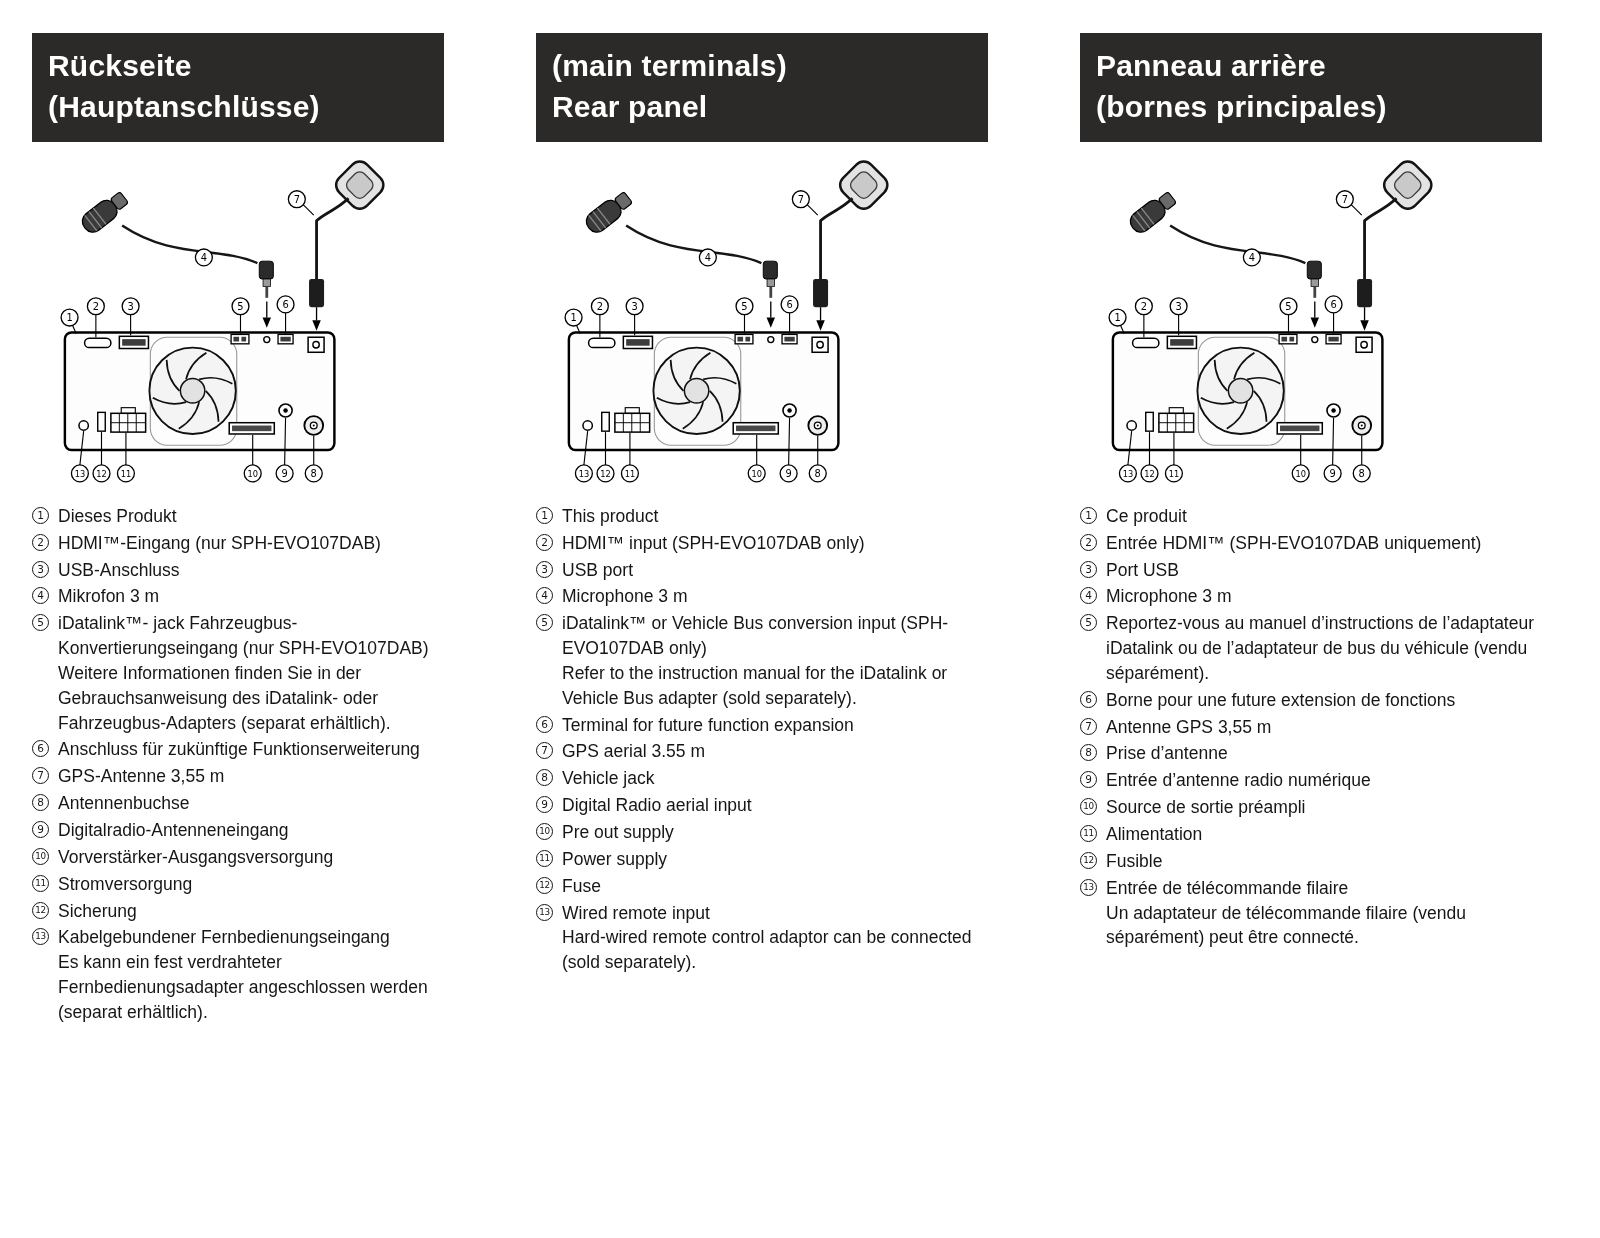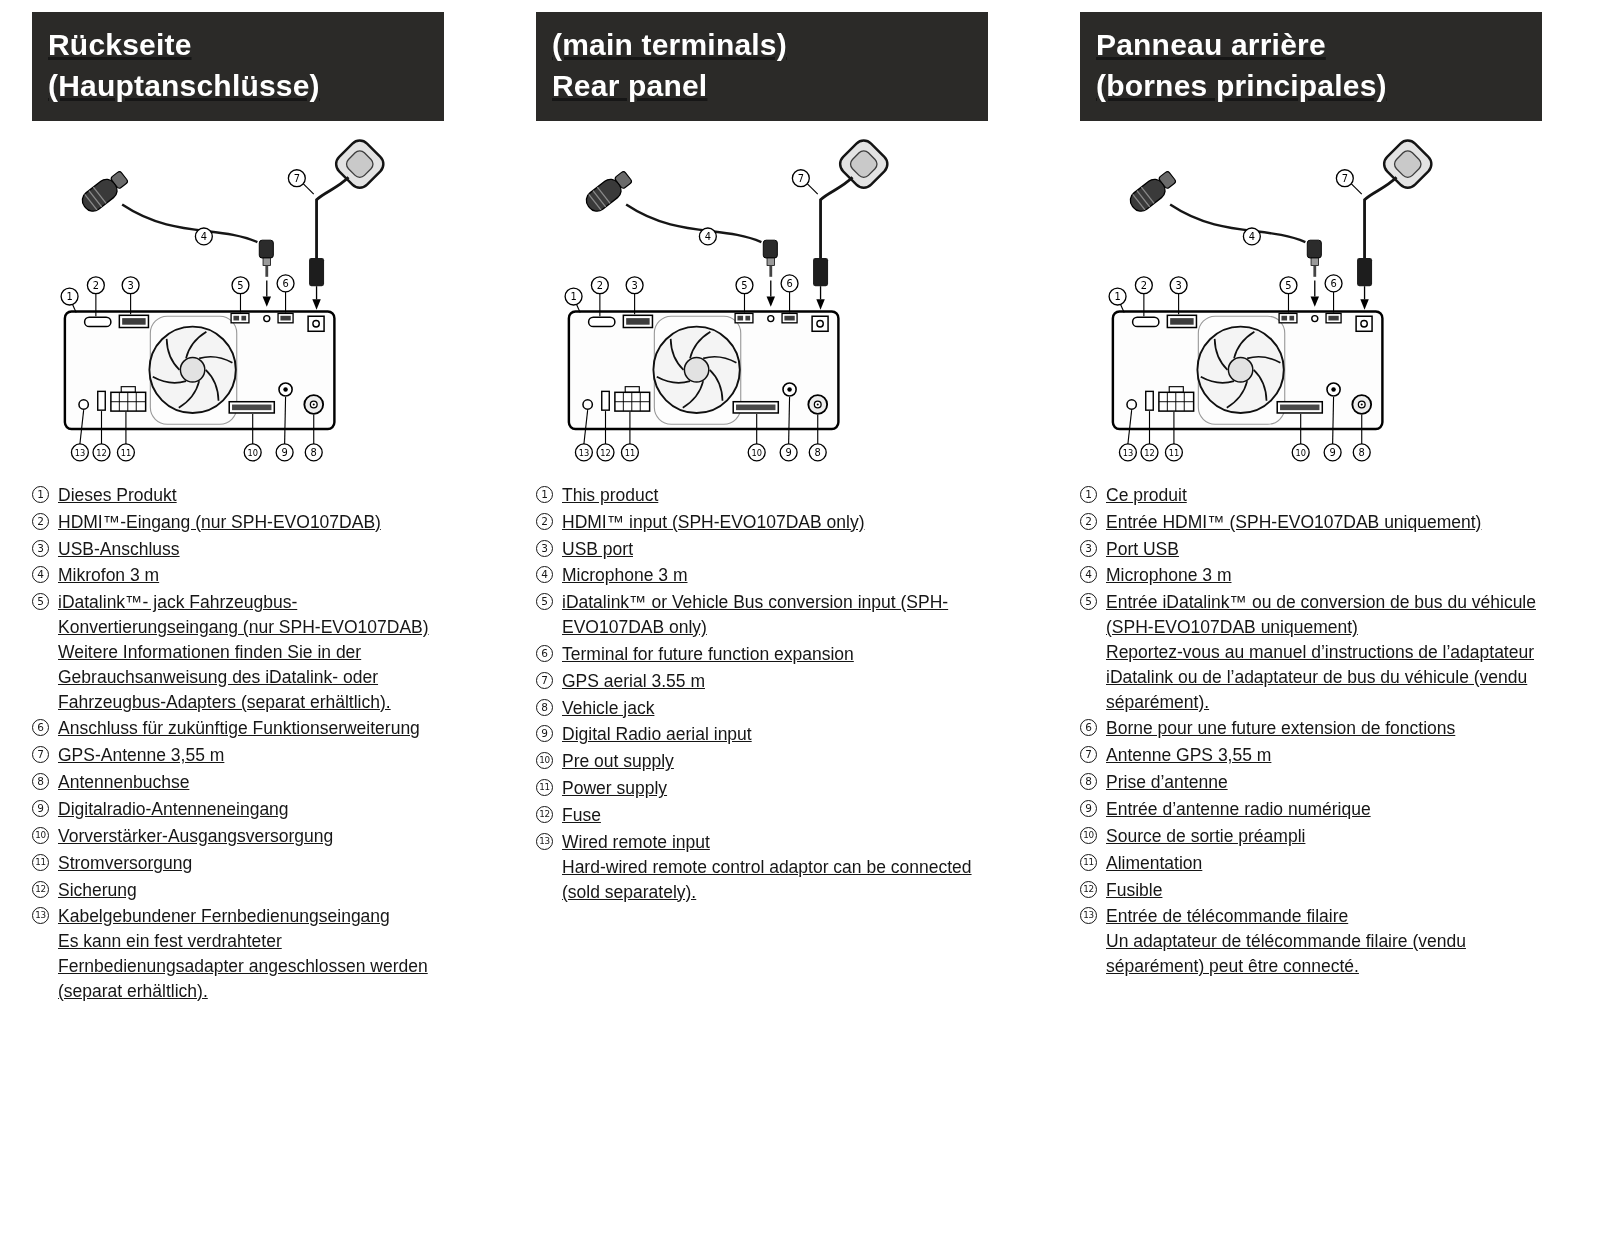--- a/index.html
+++ b/index.html
@@ -9,23 +9,22 @@
     width: 1600px;
     height: 1238px;
     overflow: hidden;
     font-family: "Liberation Sans", "DejaVu Sans", sans-serif;
     color: #161616;
   }
   .page {
     display: grid;
     grid-template-columns: 412px 452px 462px;
     column-gap: 92px;
-    padding: 12px 0 0 32px;
+    padding: 33px 0 0 32px;
     box-sizing: border-box;
-    text-decoration: underline;
   }
   .lang-header {
     background: var(--header-bg, #2b2a28);
     color: #ffffff;
     font-weight: 700;
     font-size: 30px;
     line-height: 1.38;
     padding: 12px 16px 14px 16px;
     letter-spacing: 0.2px;
   }
@@ -416,21 +415,21 @@
               <text class="co-num wide" x="51" y="341.4">13</text>
             </g>
     </g>
   </svg>
 </div>
     <ol class="legend">
         <li class="legend-item"><span class="badge">1</span><span class="item-text">This product</span></li>
         <li class="legend-item"><span class="badge">2</span><span class="item-text">HDMI™ input (SPH-EVO107DAB only)</span></li>
         <li class="legend-item"><span class="badge">3</span><span class="item-text">USB port</span></li>
         <li class="legend-item"><span class="badge">4</span><span class="item-text">Microphone 3 m</span></li>
-        <li class="legend-item"><span class="badge">5</span><span class="item-text">iDatalink™ or Vehicle Bus conversion input (SPH-EVO107DAB only)</span></li>
+        <li class="legend-item"><span class="badge">5</span><span class="item-text">iDatalink™ or Vehicle Bus conversion input (SPH-EVO107DAB only)</span><div class="item-note">Refer to the instruction manual for the iDatalink or Vehicle Bus adapter (sold separately).</div></li>
         <li class="legend-item"><span class="badge">6</span><span class="item-text">Terminal for future function expansion</span></li>
         <li class="legend-item"><span class="badge">7</span><span class="item-text">GPS aerial 3.55 m</span></li>
         <li class="legend-item"><span class="badge">8</span><span class="item-text">Vehicle jack</span></li>
         <li class="legend-item"><span class="badge">9</span><span class="item-text">Digital Radio aerial input</span></li>
         <li class="legend-item"><span class="badge wide">10</span><span class="item-text">Pre out supply</span></li>
         <li class="legend-item"><span class="badge wide">11</span><span class="item-text">Power supply</span></li>
         <li class="legend-item"><span class="badge wide">12</span><span class="item-text">Fuse</span></li>
         <li class="legend-item"><span class="badge wide">13</span><span class="item-text">Wired remote input</span><div class="item-note">Hard-wired remote control adaptor can be connected (sold separately).</div></li>
       </ol>
   </section>
@@ -596,21 +595,21 @@
               <text class="co-num wide" x="51" y="341.4">13</text>
             </g>
     </g>
   </svg>
 </div>
     <ol class="legend">
         <li class="legend-item"><span class="badge">1</span><span class="item-text">Ce produit</span></li>
         <li class="legend-item"><span class="badge">2</span><span class="item-text">Entrée HDMI™ (SPH-EVO107DAB uniquement)</span></li>
         <li class="legend-item"><span class="badge">3</span><span class="item-text">Port USB</span></li>
         <li class="legend-item"><span class="badge">4</span><span class="item-text">Microphone 3 m</span></li>
-        <li class="legend-item"><span class="badge">5</span><span class="item-text">Entrée iDatalink™ ou de conversion de bus du véhicule (SPH-EVO107DAB uniquement)</span><div class="item-note">Reportez-vous au manuel d’instructions de l’adaptateur iDatalink ou de l’adaptateur de bus du véhicule (vendu séparément).</div></li>
+        <li class="legend-item"><span class="badge">5</span><div class="item-note">Reportez-vous au manuel d’instructions de l’adaptateur iDatalink ou de l’adaptateur de bus du véhicule (vendu séparément).</div></li>
         <li class="legend-item"><span class="badge">6</span><span class="item-text">Borne pour une future extension de fonctions</span></li>
         <li class="legend-item"><span class="badge">7</span><span class="item-text">Antenne GPS 3,55 m</span></li>
         <li class="legend-item"><span class="badge">8</span><span class="item-text">Prise d’antenne</span></li>
         <li class="legend-item"><span class="badge">9</span><span class="item-text">Entrée d’antenne radio numérique</span></li>
         <li class="legend-item"><span class="badge wide">10</span><span class="item-text">Source de sortie préampli</span></li>
         <li class="legend-item"><span class="badge wide">11</span><span class="item-text">Alimentation</span></li>
         <li class="legend-item"><span class="badge wide">12</span><span class="item-text">Fusible</span></li>
         <li class="legend-item"><span class="badge wide">13</span><span class="item-text">Entrée de télécommande filaire</span><div class="item-note">Un adaptateur de télécommande filaire (vendu séparément) peut être connecté.</div></li>
       </ol>
   </section>

